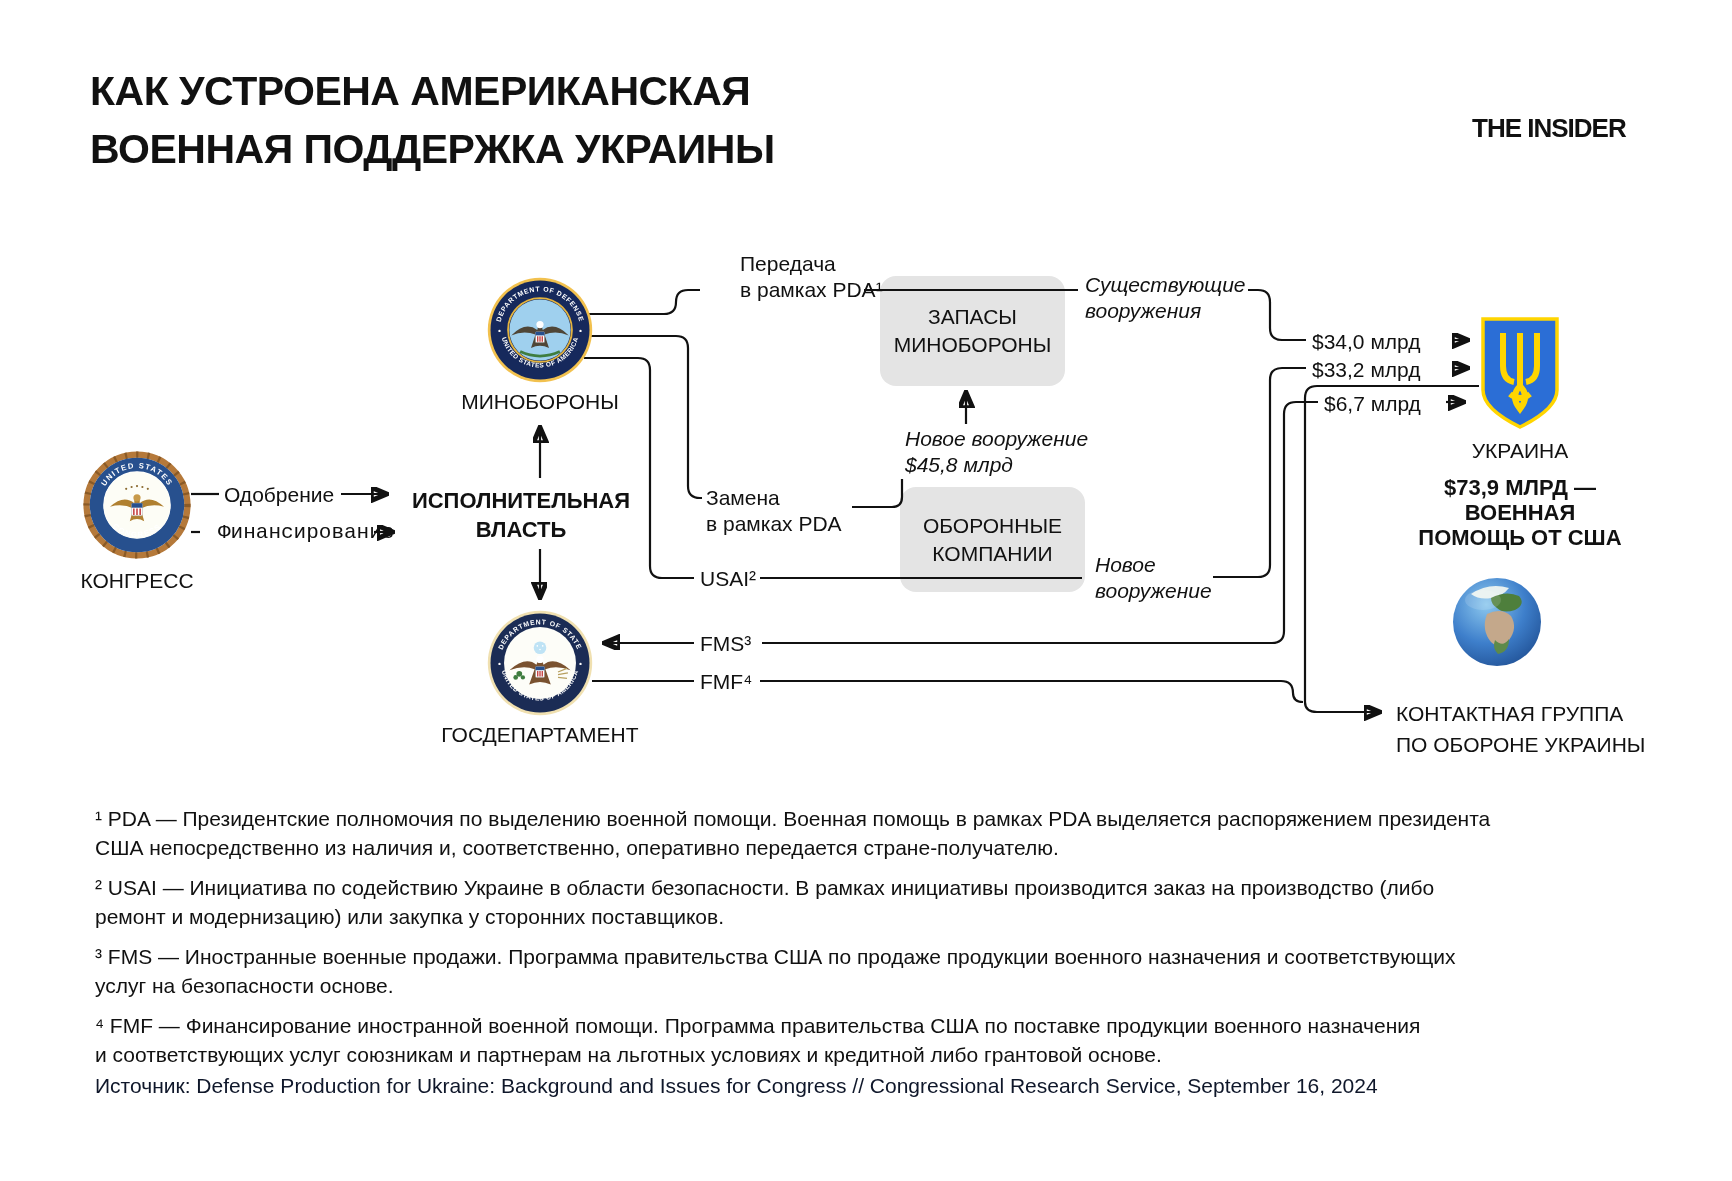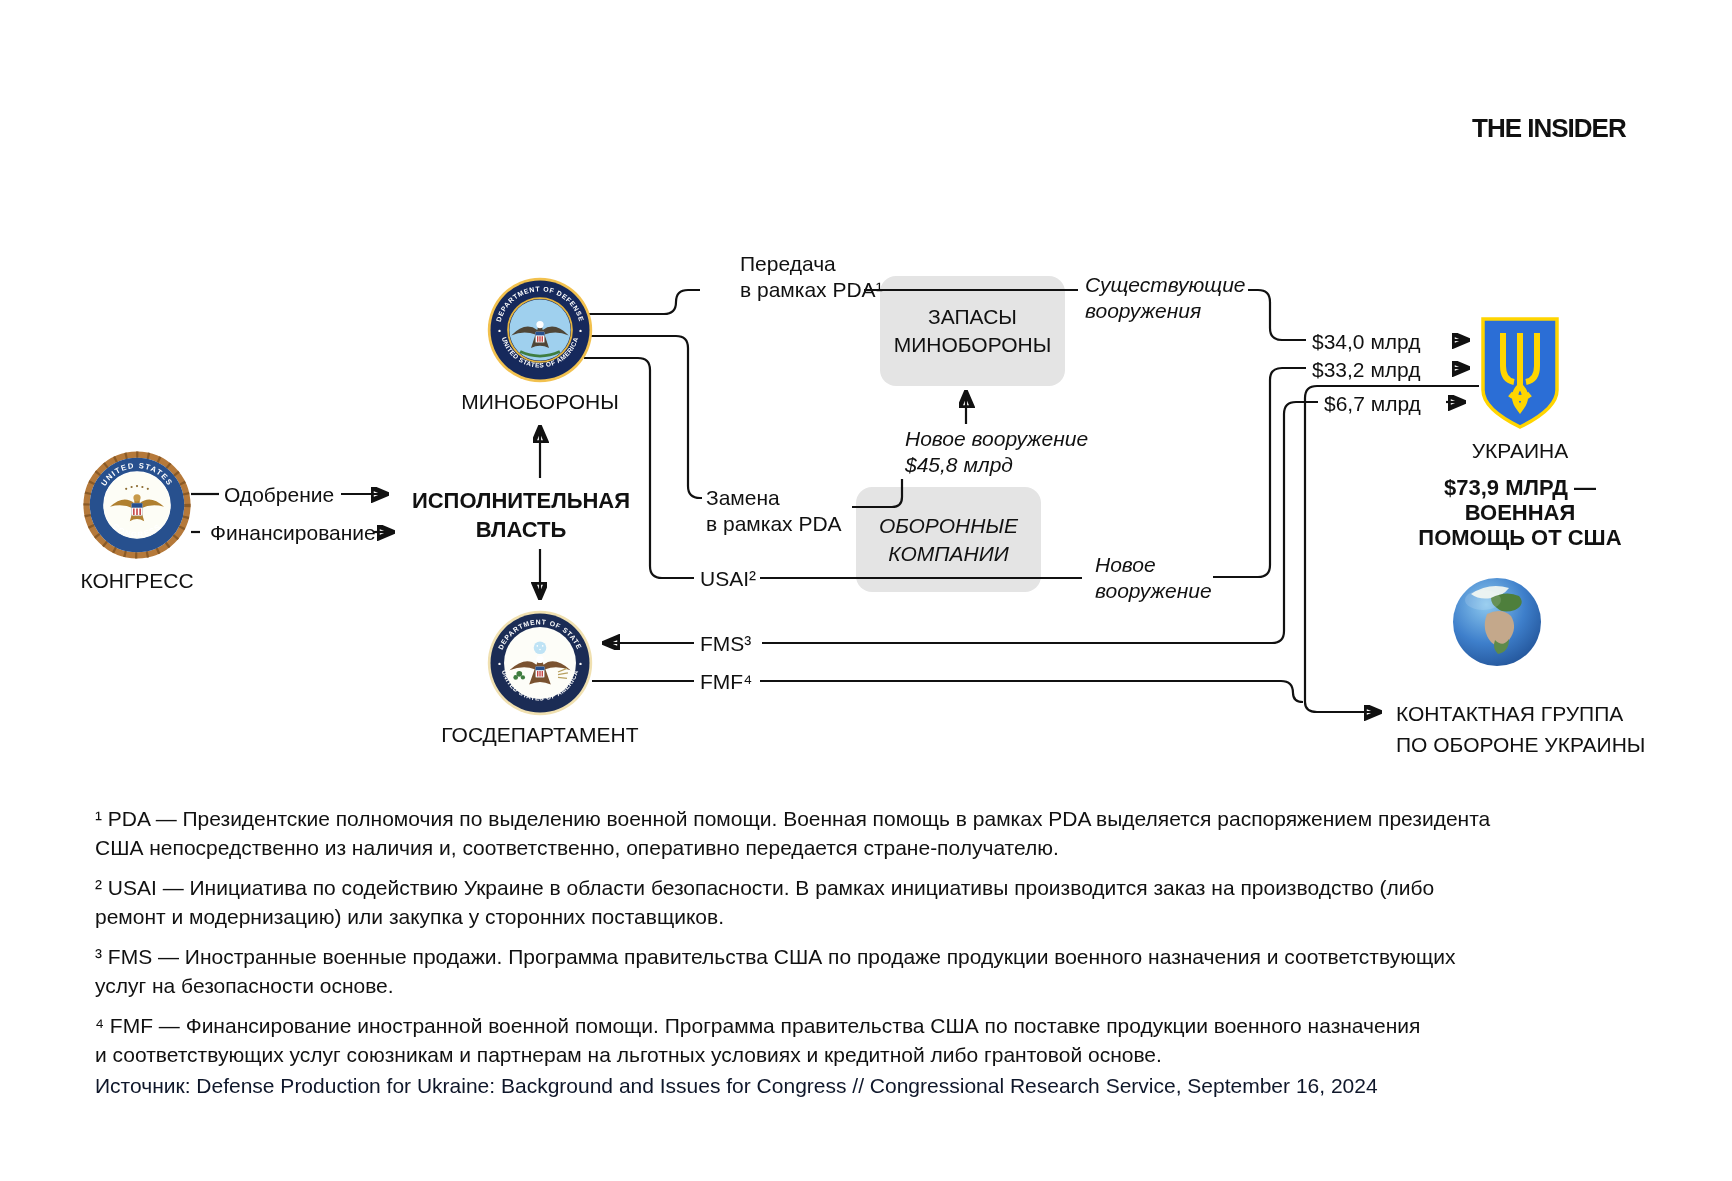--- a/index.html
+++ b/index.html
@@ -22,27 +22,31 @@
   .foot{font-size:21px;line-height:29px;white-space:nowrap;}
   .foot .fn{margin-bottom:11px;}
   .src{font-size:21px;color:#0f172a;white-space:nowrap;}
   .sealtxt{fill:#fff;font-family:"Liberation Sans",sans-serif;font-weight:bold;}
 </style>
 </head>
 <body>
 
 <div class="canvas">
 
+  <div class="abs title txt" style="left:90px;top:62px;">
+    <div>КАК УСТРОЕНА АМЕРИКАНСКАЯ</div>
+    <div>ВОЕННАЯ ПОДДЕРЖКА УКРАИНЫ</div>
+  </div>
   <div class="abs brand txt" style="left:1472px;top:75px;margin-top:38px;">THE INSIDER</div>
 
   <div class="gbox" style="left:880px;top:276px;width:185px;height:110px;text-align:center;">
     <div>ЗАПАСЫ</div>
     <div>МИНОБОРОНЫ</div>
   </div>
-  <div class="gbox" style="left:856px;top:487px;width:185px;height:105px;font-style:italic;">
+  <div class="gbox" style="left:900px;top:487px;width:185px;height:105px;">
     <div>ОБОРОННЫЕ</div>
     <div>КОМПАНИИ</div>
   </div>
 
   <svg class="wires" width="1732" height="1181">
     <defs>
       <marker id="ah" markerWidth="8" markerHeight="7" refX="6.2" refY="3" orient="auto">
         <path d="M0,0 L7,3 L0,6 Z" fill="#111" stroke="none"></path>
       </marker>
     </defs>
@@ -190,21 +194,21 @@
 
   <div class="abs lbl ctr txt" style="left:47px;top:568px;width:180px;">КОНГРЕСС</div>
   <div class="abs exec txt" style="left:401px;top:486px;width:240px;">
     <div>ИСПОЛНИТЕЛЬНАЯ</div>
     <div>ВЛАСТЬ</div>
   </div>
   <div class="abs lbl ctr txt" style="left:430px;top:389px;width:220px;">МИНОБОРОНЫ</div>
   <div class="abs lbl ctr txt" style="left:420px;top:722px;width:240px;">ГОСДЕПАРТАМЕНТ</div>
 
   <div class="abs lbl txt" style="left:224px;top:482px;">Одобрение</div>
-  <div class="abs lbl txt" style="left:210px;top:520px;">Финансирование</div>
+  <div class="abs lbl txt" style="left:218px;top:520px;font-family:Liberation Mono, monospace;">Финансирование</div>
   <div class="abs lbl txt" style="left:740px;top:251px;">
     <div>Передача</div>
     <div>в рамках PDA¹</div>
   </div>
   <div class="abs lbl txt" style="left:706px;top:485px;">
     <div>Замена</div>
     <div>в рамках PDA</div>
   </div>
   <div class="abs lbl txt" style="left:700px;top:566px;text-align:center;">USAI²</div>
   <div class="abs lbl txt" style="left:700px;top:631px;">FMS³</div>

